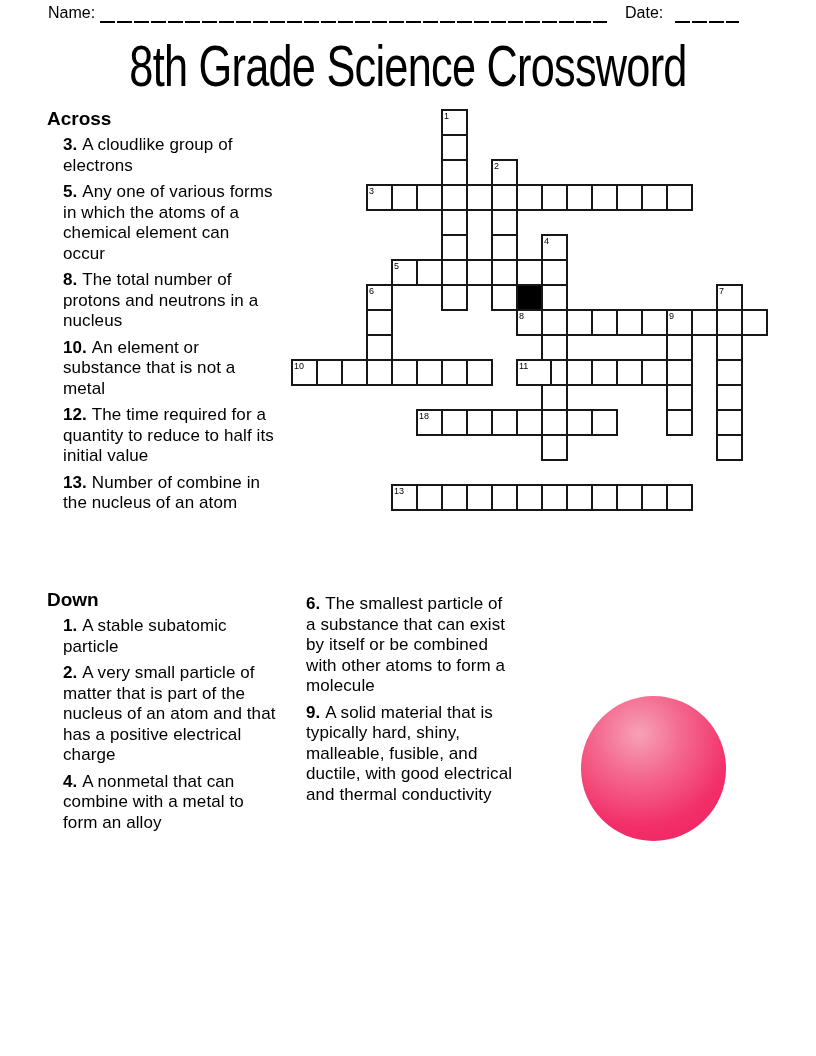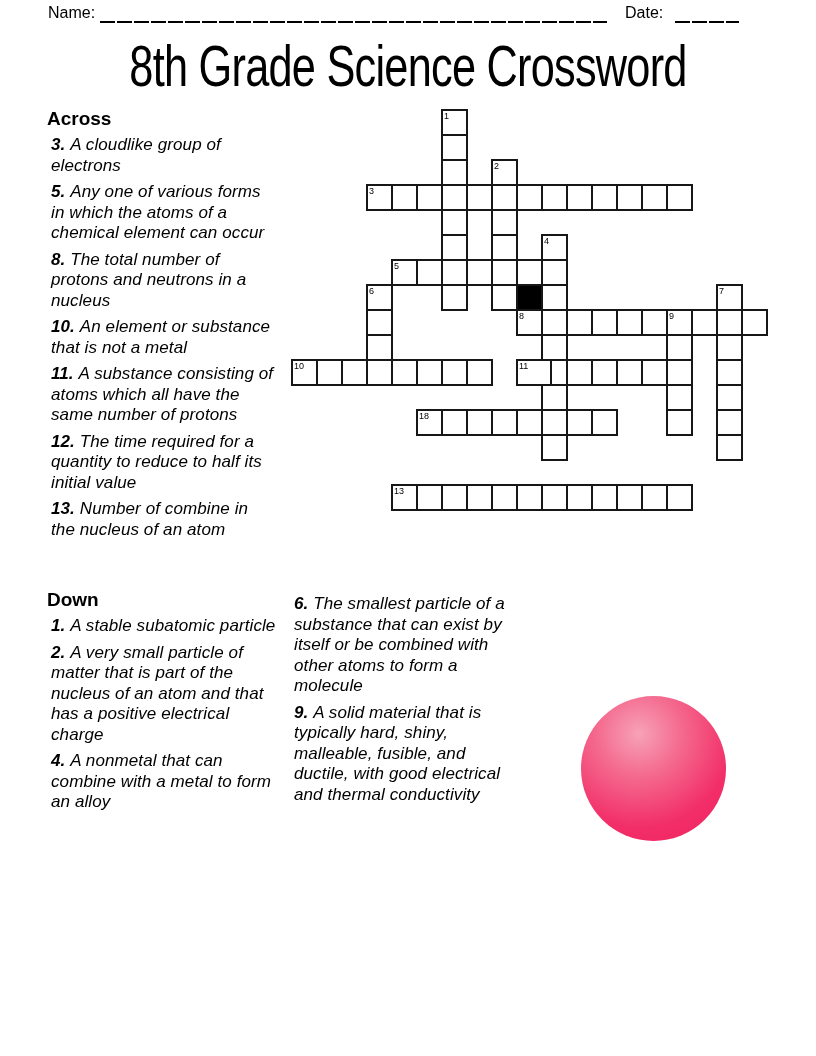--- a/index.html
+++ b/index.html
@@ -23,21 +23,21 @@
     text-align:center; font-size:57px; line-height:58px; font-weight:normal;
     letter-spacing:-1px; transform:scaleX(0.76); transform-origin:50% 50%;
     white-space:nowrap;
   }
   
   .clue-col { position:absolute; }
   #across-block { left:47px; top:108px; width:228px; }
   #down-left-block { left:47px; top:589px; width:230px; }
   #down-right-block { left:290px; top:594px; width:226px; }
   .clue-head { font-size:19px; font-weight:bold; margin:0 0 5px 0; }
-  p.clue { margin:0 0 6px 4px; font-size:17px; line-height:20.5px; letter-spacing:0.1px;font-style:italic; }
+  p.clue { margin:0 0 6px 16px; font-size:17px; line-height:20.5px; letter-spacing:0.1px; }
   p.clue b { font-weight:bold; }
   
   #grid { position:absolute; left:0; top:0; width:816px; height:1056px; pointer-events:none; }
   .cell {
     position:absolute; width:27px; height:27px; box-sizing:border-box;
     border:2px solid #171717; background:#fff; pointer-events:auto;
   }
   .cell.black { background:#000; }
   .cell .num {
     position:absolute; top:0px; left:1px; font-size:9px; line-height:10px;
@@ -63,21 +63,20 @@
   <div id="date-line" class="fill-line"></div>
 
   <h1 id="title">8th Grade Science Crossword</h1>
 
   <div id="across-block" class="clue-col">
       <div class="clue-head">Across</div>
       <p class="clue"><b>3. </b><span>A cloudlike group of electrons</span></p>
       <p class="clue"><b>5. </b><span>Any one of various forms in which the atoms of a chemical element can occur</span></p>
       <p class="clue"><b>8. </b><span>The total number of protons and neutrons in a nucleus</span></p>
       <p class="clue"><b>10. </b><span>An element or substance that is not a metal</span></p>
-      <p class="clue"><b>11. </b><span>A substance consisting of atoms which all have the same number of protons</span></p>
       <p class="clue"><b>12. </b><span>The time required for a quantity to reduce to half its initial value</span></p>
       <p class="clue"><b>13. </b><span>Number of combine in the nucleus of an atom</span></p>
     </div>
   <div id="down-left-block" class="clue-col">
       <div class="clue-head">Down</div>
       <p class="clue"><b>1. </b><span>A stable subatomic particle</span></p>
       <p class="clue"><b>2. </b><span>A very small particle of matter that is part of the nucleus of an atom and that has a positive electrical charge</span></p>
       <p class="clue"><b>4. </b><span>A nonmetal that can combine with a metal to form an alloy</span></p>
     </div>
   <div id="down-right-block" class="clue-col">

